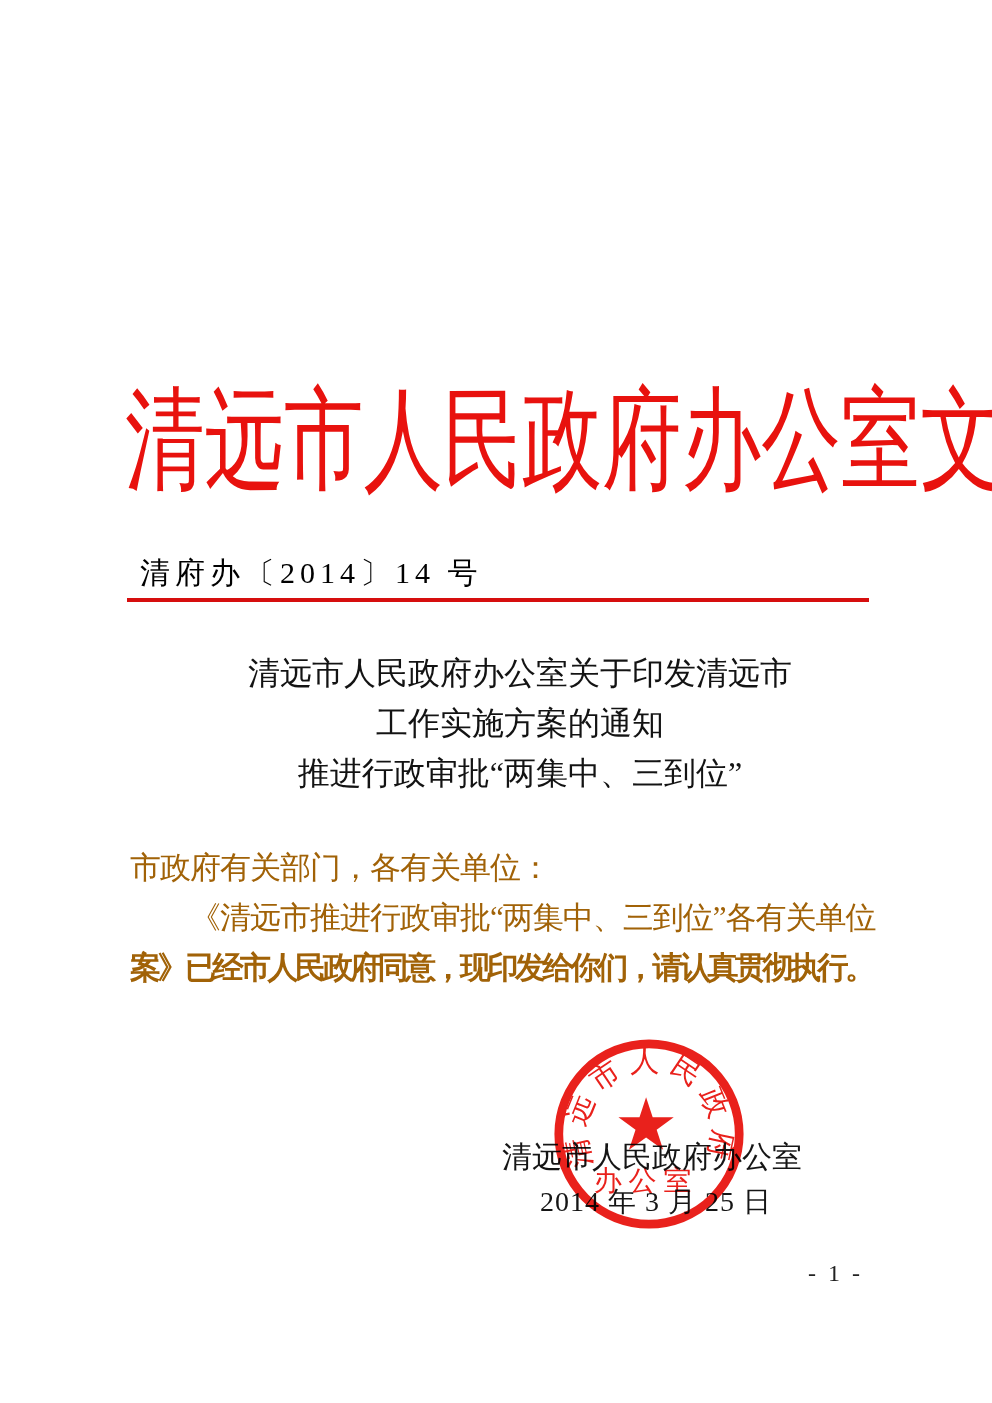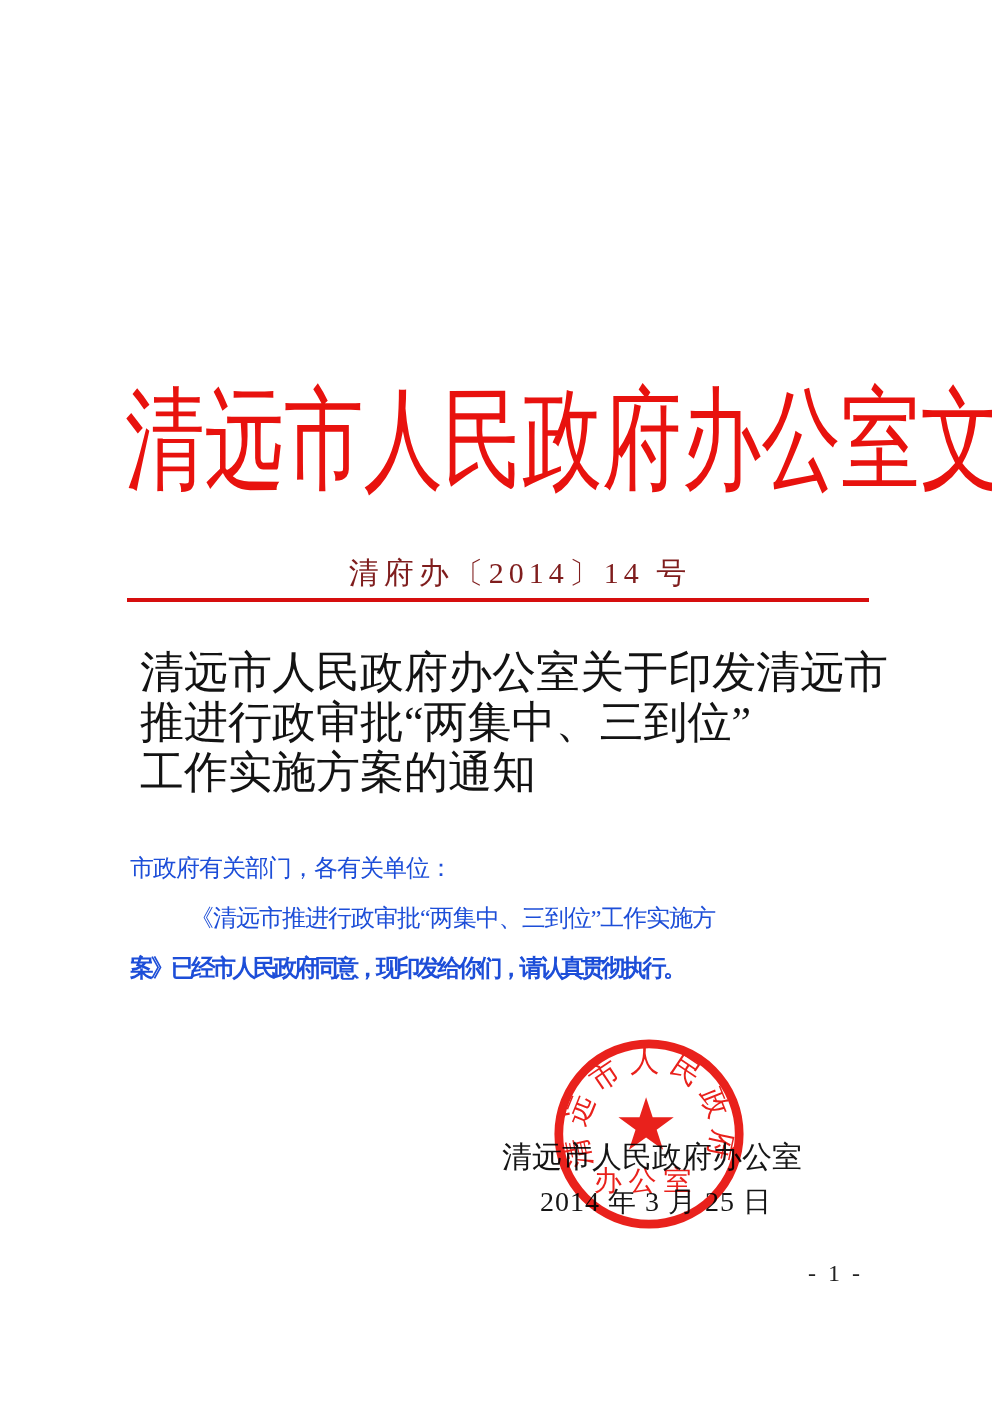--- a/index.html
+++ b/index.html
@@ -22,40 +22,41 @@
     position:absolute;left:125px;top:382px;
     font-size:112px;line-height:1.05;
     color:var(--header-red);
     white-space:nowrap;
     transform:scaleX(0.71);
     transform-origin:left top;
     font-weight:400;
   }
   .doc-number{
     position:absolute;left:140px;top:554px;width:760px;
-    text-align:center;
+    text-align:left;
     font-size:30px;line-height:38px;
     letter-spacing:5px;
-    color:#7f1d1d;
+    color:#000000;
   }
   .red-rule{
     position:absolute;left:127px;top:598px;
     width:742px;height:4px;
     background:var(--rule-red);
   }
   .doc-title{
     position:absolute;left:140px;top:648px;width:760px;
-    font-size:44px;line-height:50px;
+    text-align:center;
+    font-size:32px;line-height:50px;
     color:#131313;
   }
   .body-block{
     position:absolute;left:130px;top:843px;width:750px;
-    font-size:24px;
+    font-size:31px;
     letter-spacing:-1px;
-    color:#1d4ed8;
+    color:#a16207;
   }
   .body-line{
     height:50px;line-height:50px;
     white-space:nowrap;
   }
   .body-line.indent{text-indent:60px;}
   .body-line.tight{letter-spacing:-3.5px;font-weight:bold;}
   .sig-org{
     position:absolute;left:502px;top:1140px;
     font-size:30px;line-height:34px;
@@ -90,27 +91,27 @@
 <div class="page">
 
   <div class="header-title">清远市人民政府办公室文件</div>
 
   <div class="doc-number">清府办〔2014〕14 号</div>
 
   <div class="red-rule"></div>
 
   <div class="doc-title">
     <div>清远市人民政府办公室关于印发清远市</div>
+    <div>工作实施方案的通知</div>
     <div>推进行政审批“两集中、三到位”</div>
-    <div>工作实施方案的通知</div>
   </div>
 
   <div class="body-block">
     <div class="body-line">市政府有关部门，各有关单位：</div>
-    <div class="body-line indent">《清远市推进行政审批“两集中、三到位”工作实施方</div>
+    <div class="body-line indent">《清远市推进行政审批“两集中、三到位”各有关单位</div>
     <div class="body-line tight">案》已经市人民政府同意，现印发给你们，请认真贯彻执行。</div>
   </div>
 
   <div class="sig-org">清远市人民政府办公室</div>
 
   <div class="sig-date">2014 年 3 月 25 日</div>
 
   <svg class="seal" viewBox="0 0 200 200" xmlns="http://www.w3.org/2000/svg">
     <circle class="seal-ring" cx="100" cy="100" r="93"></circle>
     <polygon class="seal-fill" points="97,62 103.8,82.7 125.5,82.7 107.9,95.6 114.6,116.3 97,103.5 79.4,116.3 86.1,95.6 68.5,82.7 90.2,82.7"></polygon>

